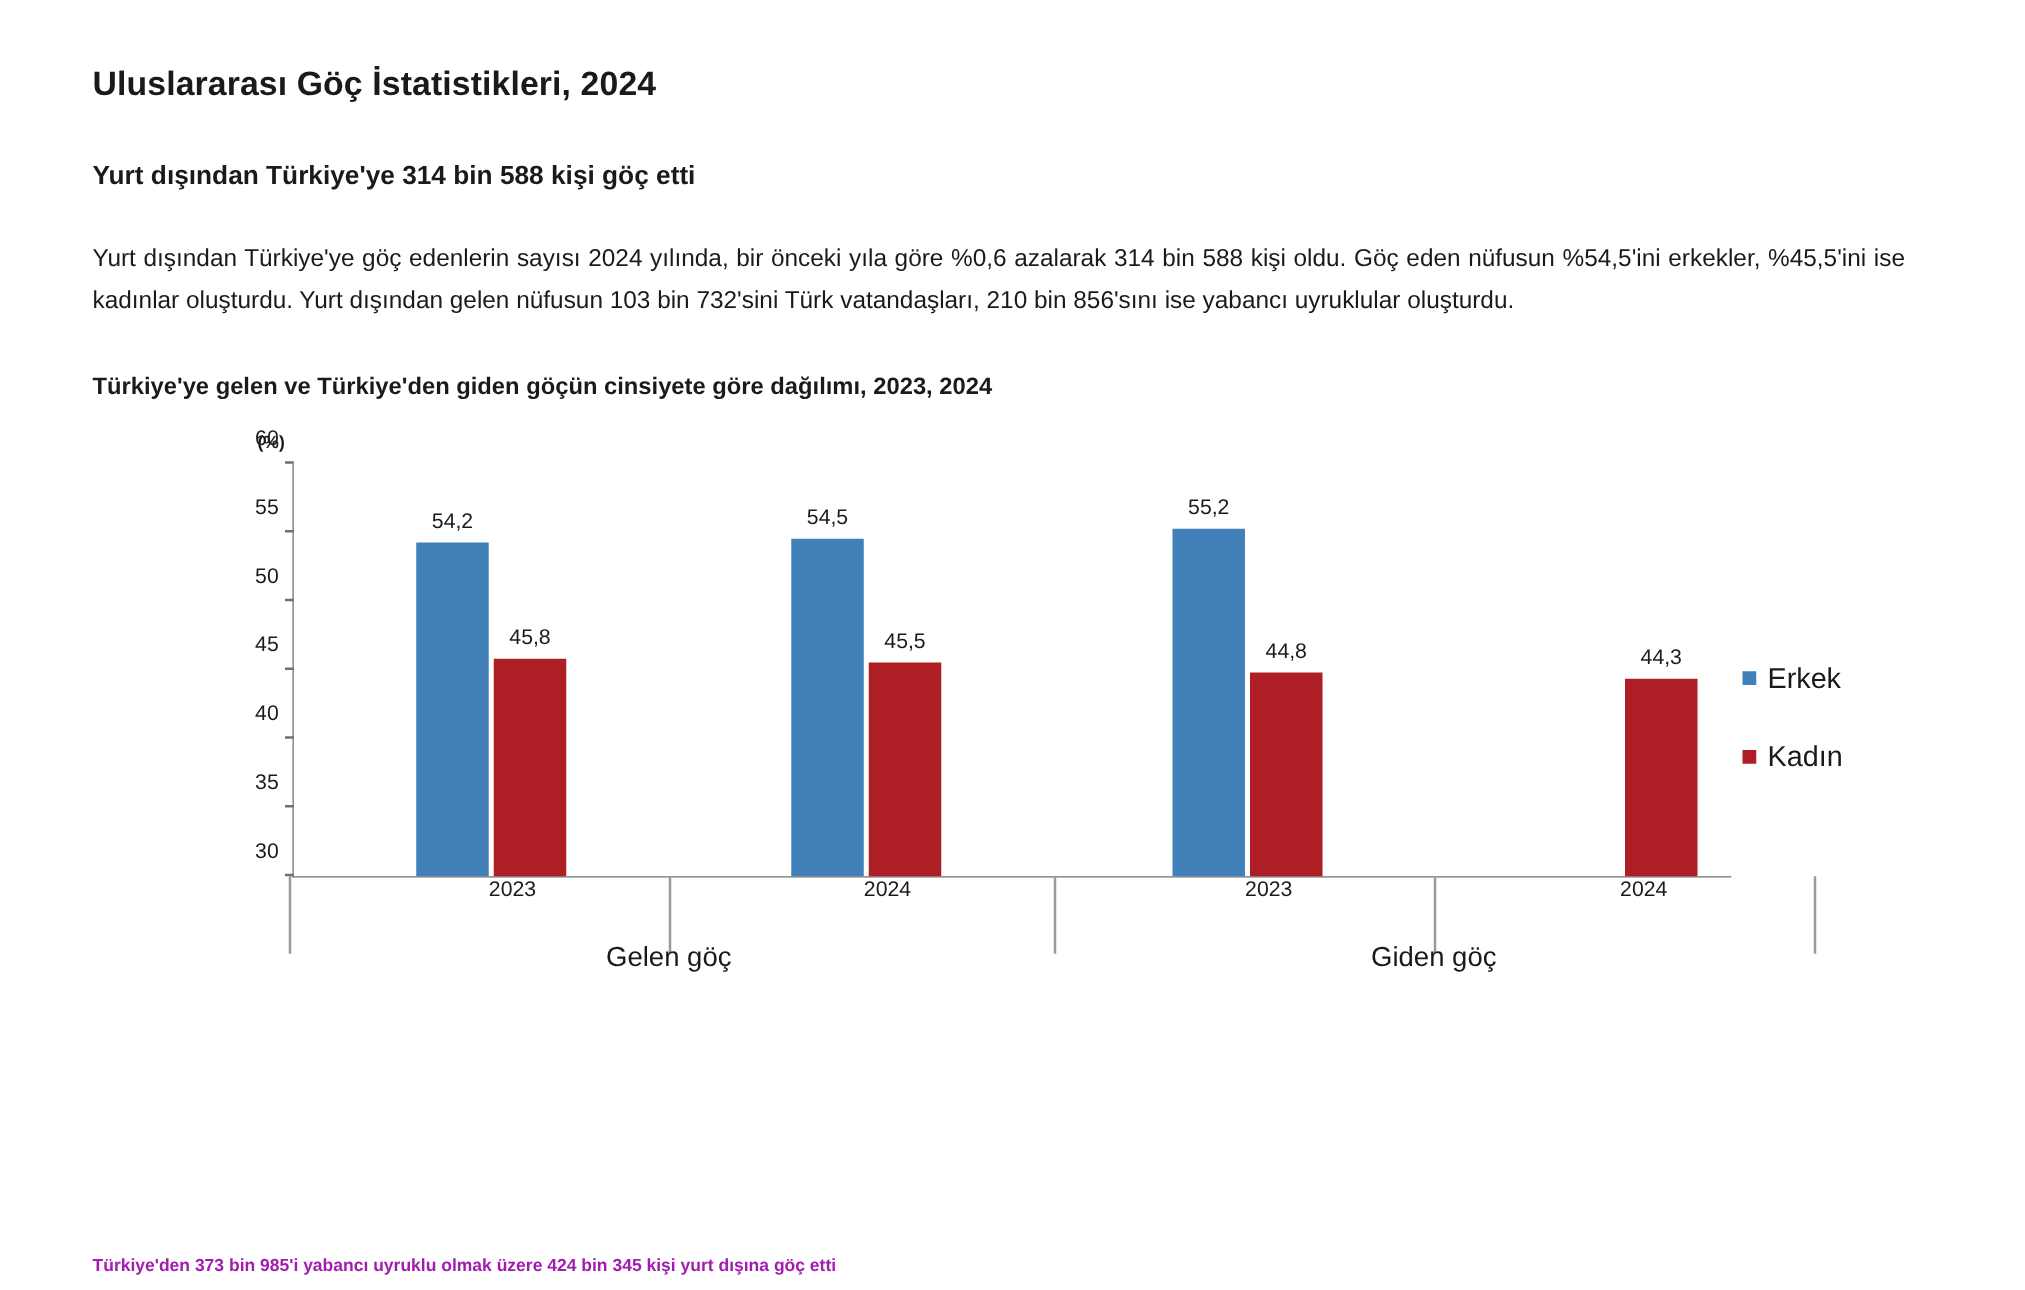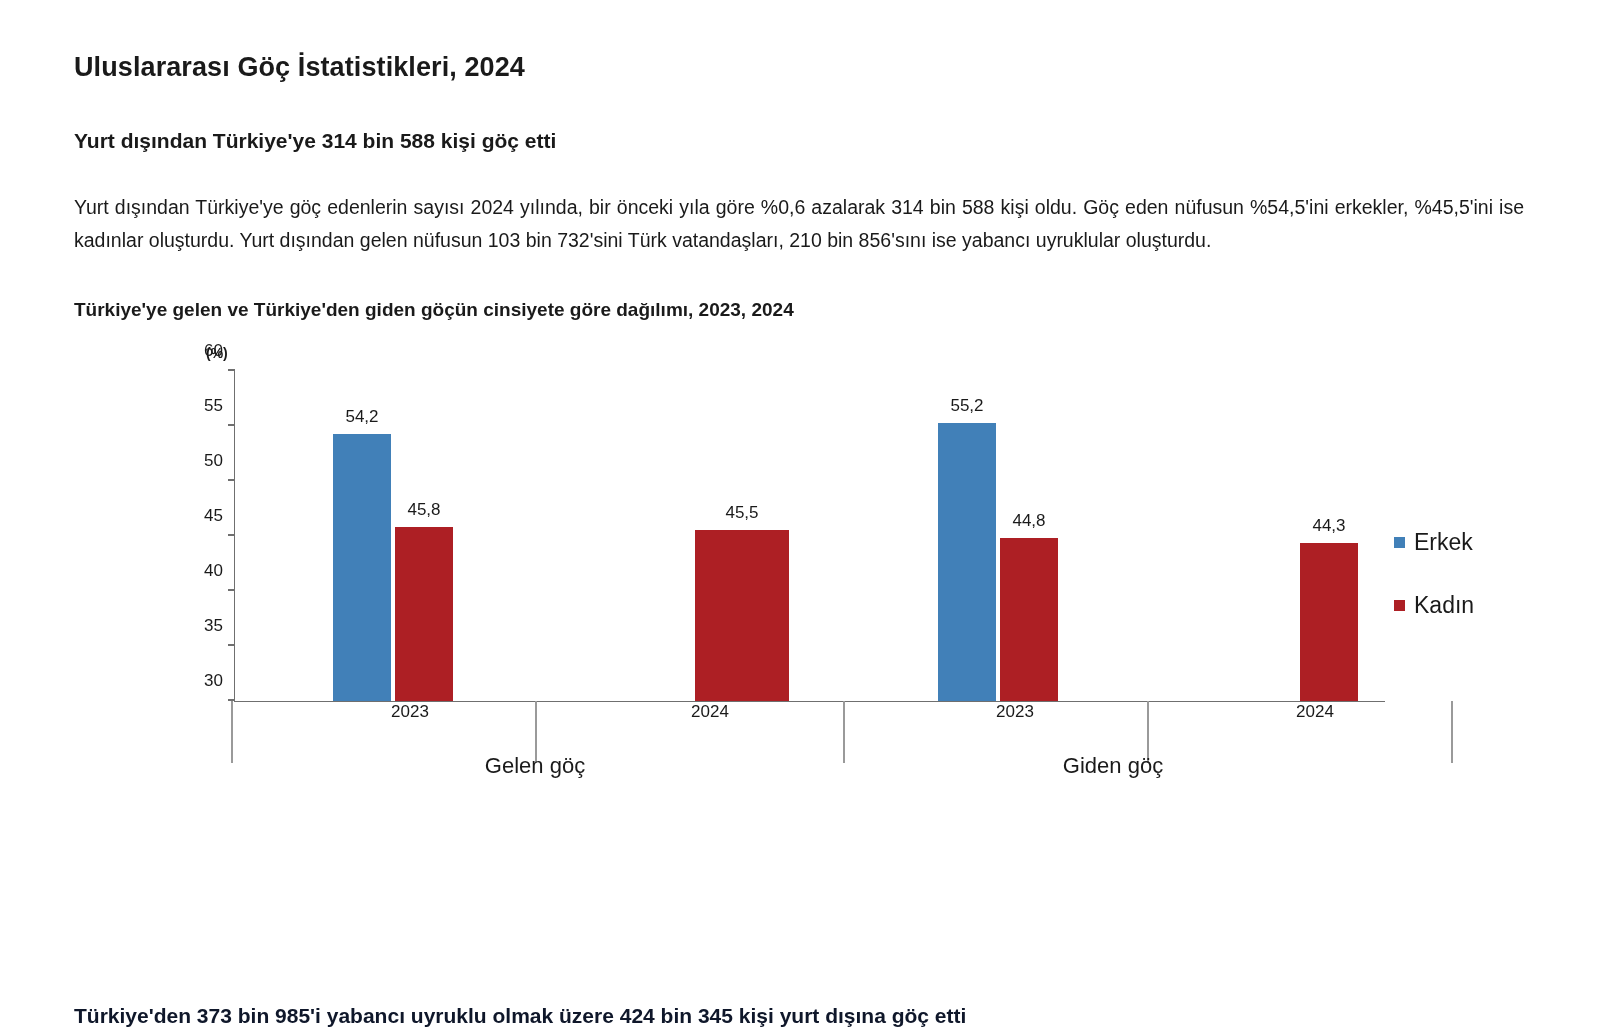--- a/index.html
+++ b/index.html
@@ -159,23 +159,23 @@
     height: 11px;
     margin-right: 9px;
   }
   .legend-swatch.erkek { background: #4180b8; }
   .legend-swatch.kadin { background: #ad1f24; }
 
   .next-head {
     position: absolute;
     left: 74px;
     top: 1004px;
-    font-size: 21px;
-    font-weight: bold;
-    color: #0f172a;
+    font-size: 14px;
+    font-weight: bold;
+    color: #a21caf;
     white-space: nowrap;
   }
 </style>
 </head>
 <body>
 
 <div class="page">
 
   <h1 class="doc-title">Uluslararası Göç İstatistikleri, 2024</h1>
 
@@ -212,21 +212,24 @@
           <div class="bar erkek" style="left:38px; height:80.7%;">
             <span class="bar-label">54,2</span>
           </div>
           <div class="bar kadin" style="left:100px; height:52.7%;">
             <span class="bar-label">45,8</span>
           </div>
           <span class="xlabel">2023</span>
         </div>
 
         <div class="group" style="left:360px; width:230px;">
-          <div class="bar kadin" style="left:100px; height:51.7%;padding-left:36px;">
+          <div class="bar erkek" style="left:38px; height:81.7%;">
+            <span class="bar-label">54,5</span>
+          </div>
+          <div class="bar kadin" style="left:100px; height:51.7%;">
             <span class="bar-label">45,5</span>
           </div>
           <span class="xlabel">2024</span>
         </div>
 
         <div class="group" style="left:665px; width:230px;">
           <div class="bar erkek" style="left:38px; height:84.0%;">
             <span class="bar-label">55,2</span>
           </div>
           <div class="bar kadin" style="left:100px; height:49.3%;">
@@ -244,21 +247,21 @@
 
       </div>
 
       <div class="sep" style="left:-4px;"></div>
       <div class="sep" style="left:300px;"></div>
       <div class="sep" style="left:608px;"></div>
       <div class="sep" style="left:912px;"></div>
       <div class="sep" style="left:1216px;"></div>
 
       <span class="supergroup-label" style="left:300px;">Gelen göç</span>
-      <span class="supergroup-label" style="left:878px;">Giden göç</span>
+      <span class="supergroup-label" style="left:912px;">Giden göç</span>
     </div>
 
     <div class="legend">
       <div class="legend-row">
         <span class="legend-swatch erkek"></span>
         <span>Erkek</span>
       </div>
       <div class="legend-row">
         <span class="legend-swatch kadin"></span>
         <span>Kadın</span>

